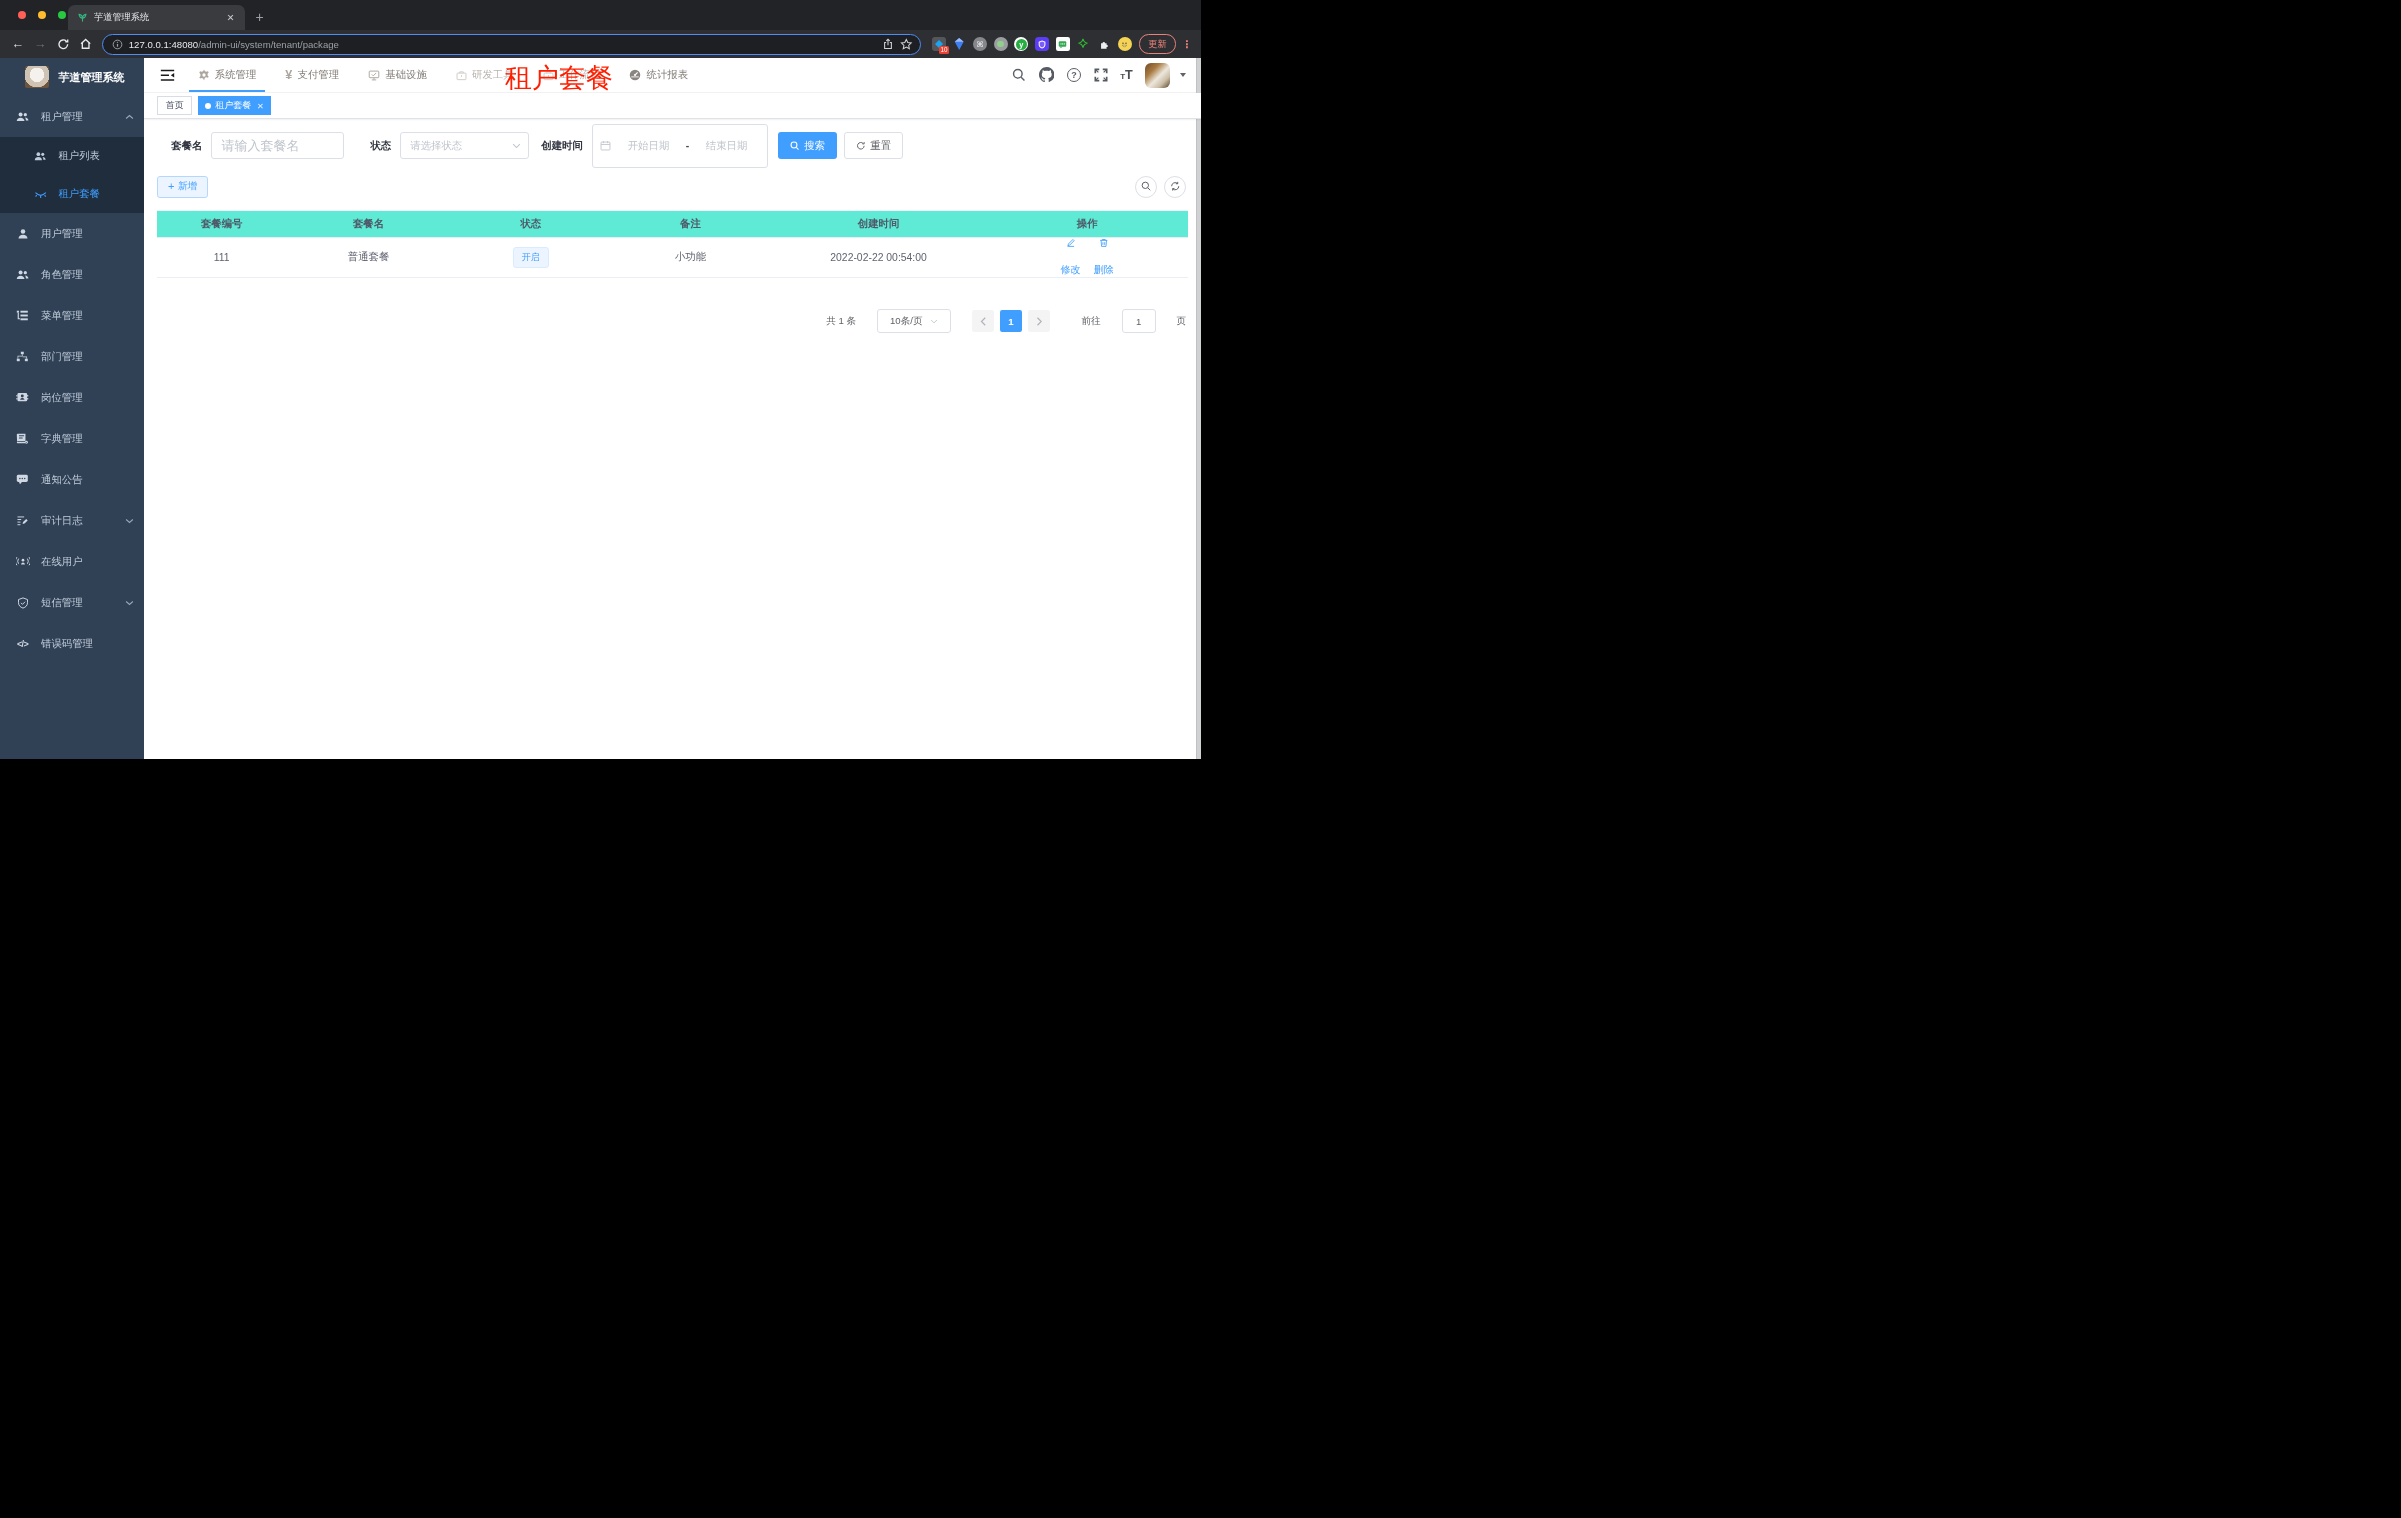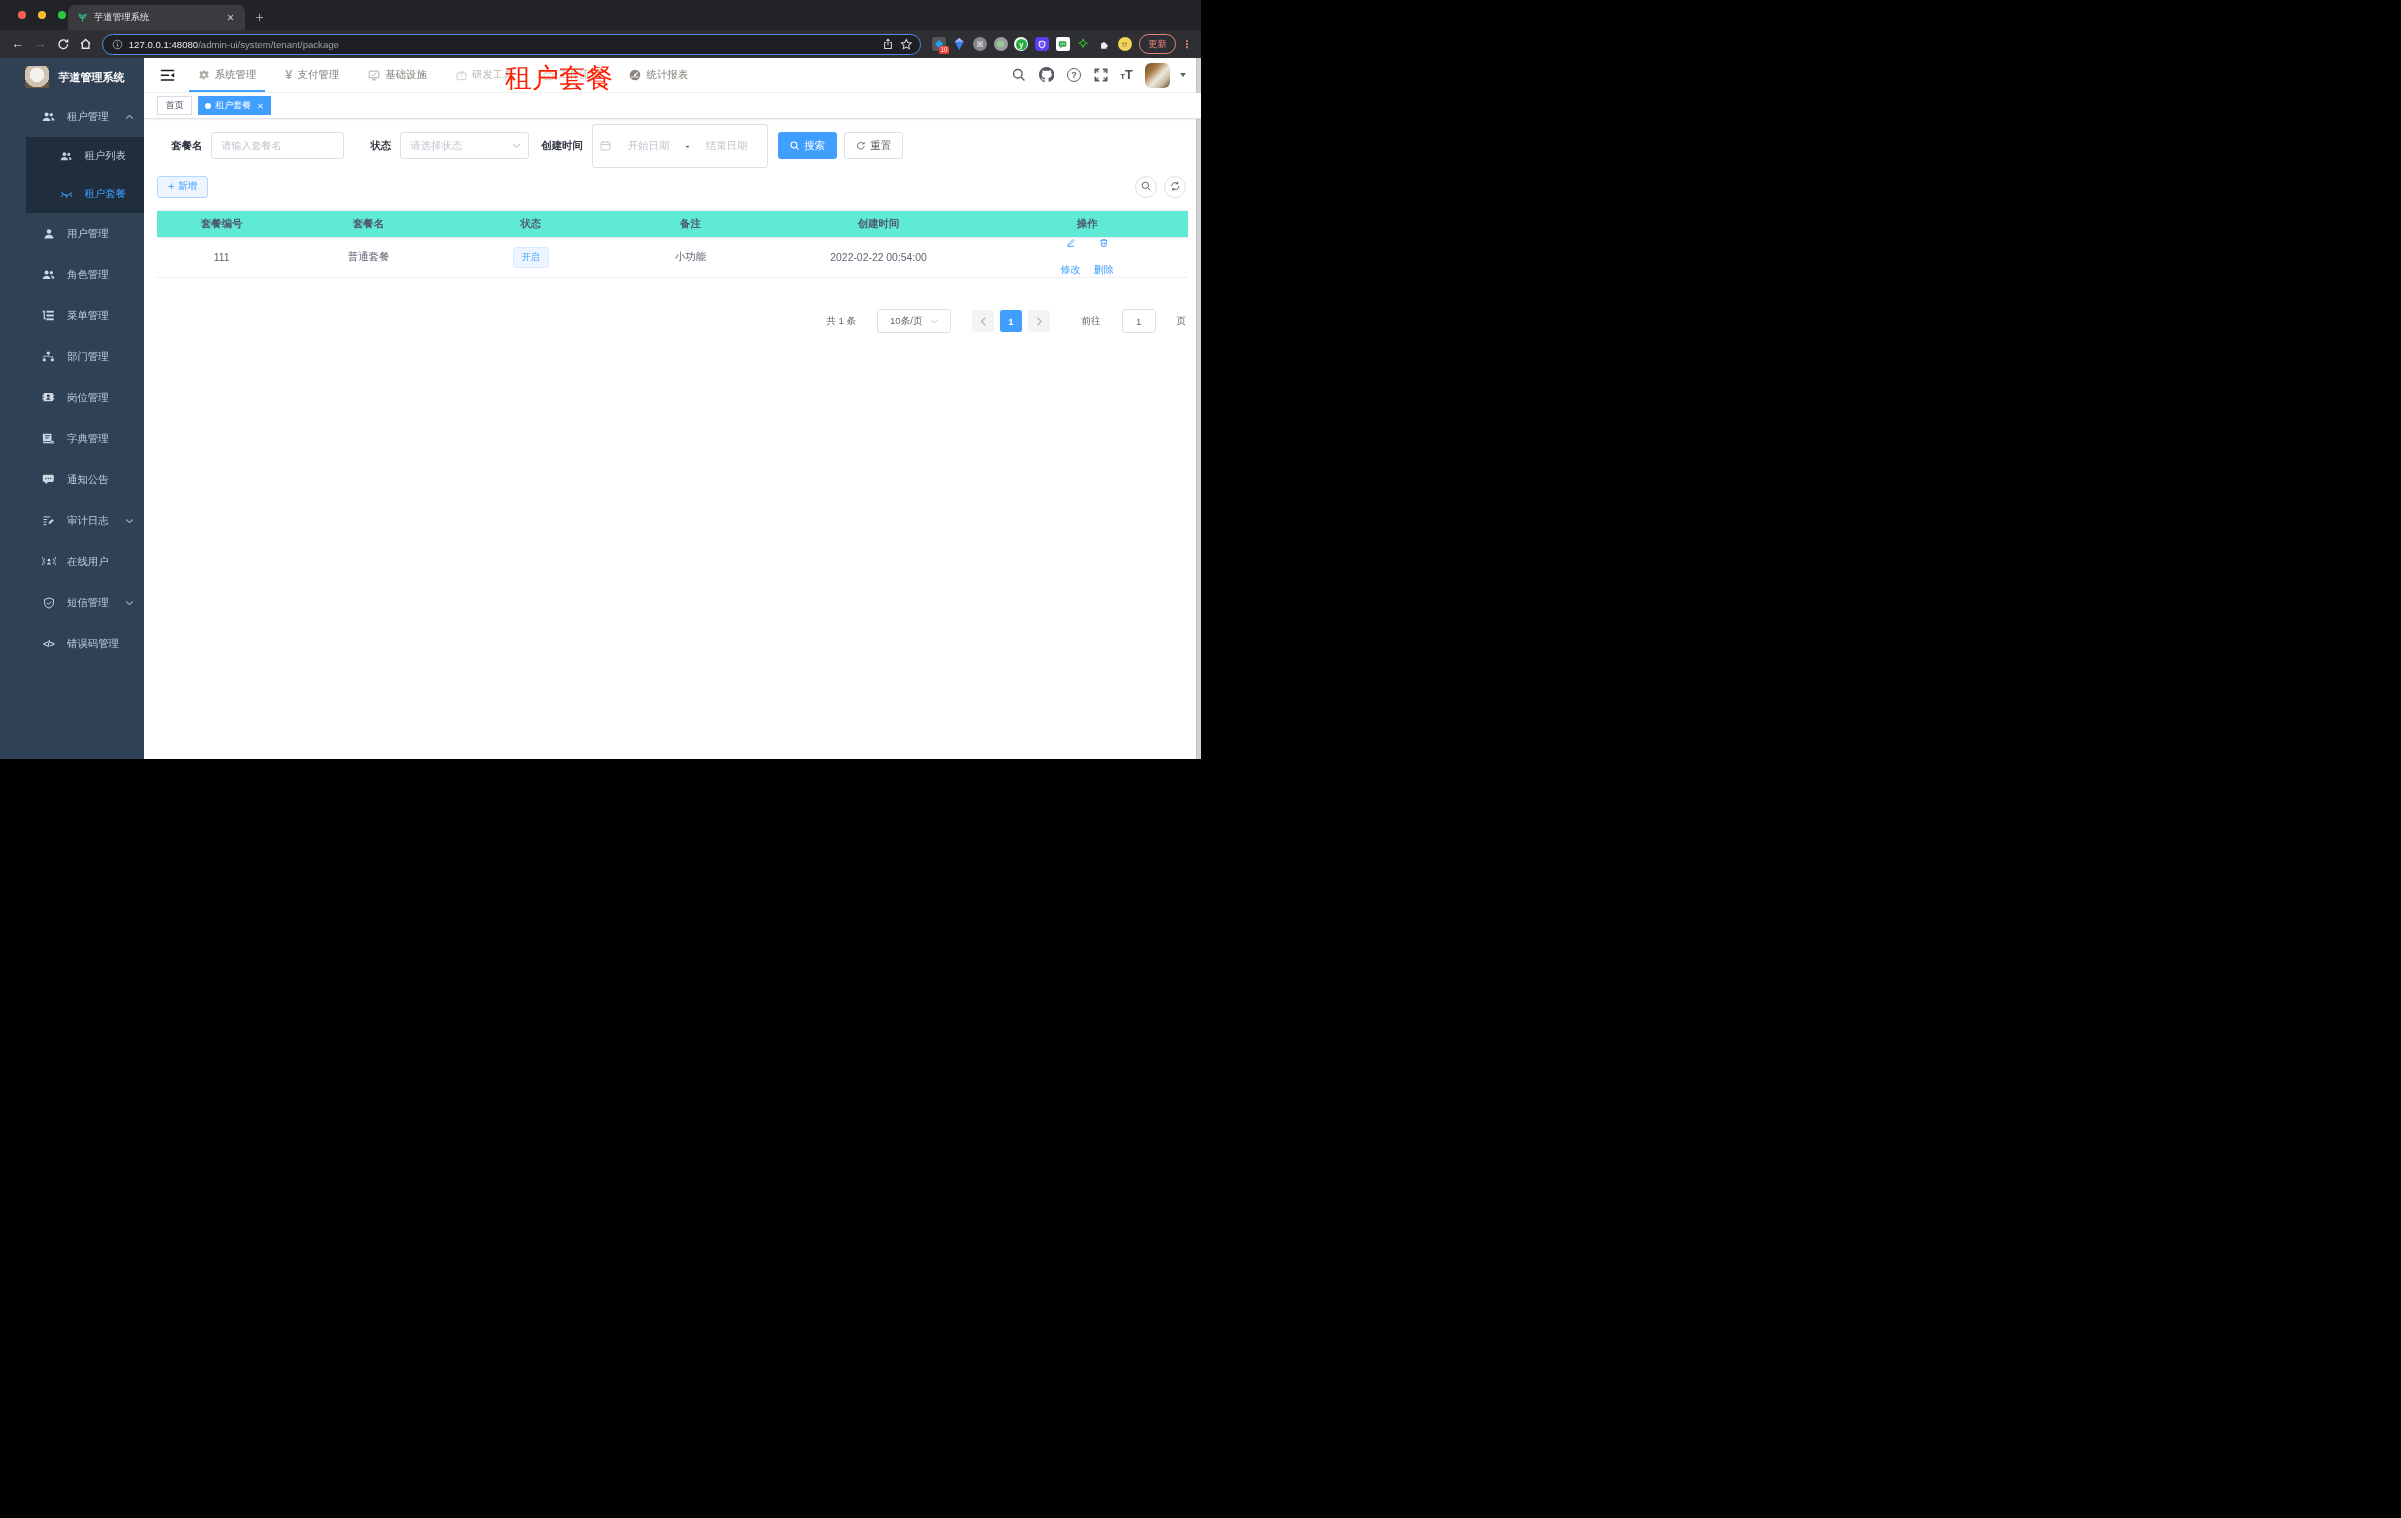--- a/index.html
+++ b/index.html
@@ -31,21 +31,21 @@
   .pill-update { border:1.1px solid #e8837a; color:#e8837a; border-radius:9.6px; padding:2.2px 8.1px; font-size:9.2px; margin-left:6px; white-space:nowrap; }
   .kebab { color:#e8837a; font-size:10.4px; letter-spacing:0; margin:0 1.5px 0 4.4px; font-weight:bold; }
 
   
   .app { display:flex; height:702px; position:relative; }
   .sidebar { width:144px; background:#304156; flex:none; color:#bfcbd9; }
   .logo-row { height:38px; display:flex; align-items:center; padding-left:25px; gap:9px; }
   .rabbit { width:24.4px; height:21.4px; border-radius:2.2px; flex:none;
     background: radial-gradient(circle at 50% 40%, #f5f2ee 0 40%, #cfc4b4 41% 70%, #6b553f 71%); }
   .logo-title { color:#fff; font-size:11px; font-weight:bold; white-space:nowrap; }
-  .snav { font-size:10.4px;padding-left:26px; }
+  .snav { font-size:10.4px; }
   .sitem { height:41px; display:flex; align-items:center; padding:0 10.4px 0 15px; position:relative; cursor:pointer; }
   .sitem .sicon { width:15px; display:flex; justify-content:center; margin-right:11px; flex:none; color:#cfd7e2; }
   .chev { margin-left:auto; color:#9aa6b5; display:flex; }
   .submenu { background:#1f2d3d; }
   .subitem { height:38px; display:flex; align-items:center; padding-left:33px; cursor:pointer; }
   .subitem .sicon { width:15px; display:flex; justify-content:center; margin-right:10.4px; flex:none; }
   .subitem.active { color:#409eff; }
   .code-glyph { font-size:9px; font-weight:bold; letter-spacing:-0.7px; }
 
   .main { flex:1; display:flex; flex-direction:column; position:relative; background:#fff; min-width:0; }
@@ -73,21 +73,21 @@
   .tag-active { height:18.5px; background:#409eff; color:#fff; font-size:9px; display:flex; align-items:center; padding:0 6.7px; gap:4.4px; cursor:pointer; }
   .tag-dot { width:6px; height:6px; border-radius:50%; background:#fff; }
   .tag-x { font-size:8.1px; margin-left:1.5px; opacity:.9; }
 
   .watermark { position:absolute; left:361px; top:1.5px; font-size:27px; font-weight:500; color:#ff1e00; z-index:3; white-space:nowrap; }
 
   
   .content { flex:1; position:relative; padding:13.3px 13.3px 0 13.3px; }
   .formrow { display:flex; align-items:center; padding-left:14px; height:27px; }
   .flabel { font-size:10.4px; font-weight:bold; color:#313540; margin-right:9px; white-space:nowrap; }
-  .el-input { width:133px; height:27px; border:0.7px solid #dcdfe6; border-radius:3px; font-size:10px; padding:0 9px; color:#606266; outline:none; font-family:inherit; }
+  .el-input { width:133px; height:27px; border:0.7px solid #dcdfe6; border-radius:3px; font-size:13px; padding:0 9px; color:#606266; outline:none; font-family:inherit; }
   .el-input::placeholder { color:#bfc4cc; }
   .el-select { width:129px; height:27px; border:0.7px solid #dcdfe6; border-radius:3px; display:flex; align-items:center; padding:0 7.4px 0 9px; color:#bfc4cc; font-size:10.4px; margin-right:12px; cursor:pointer; }
   .el-select .ph { flex:1; }
   .daterange { width:176px; height:44px; border:0.7px solid #dcdfe6; border-radius:3px; display:flex; align-items:center; padding:0 7.4px; gap:4.4px; font-size:10.4px; color:#bfc4cc; margin-right:10.4px; }
   .daterange .d { flex:1; text-align:center; }
   .daterange .sep { color:#454a54; font-weight:bold; }
   .btn { height:27px; border-radius:3px; font-size:10.4px; display:inline-flex; align-items:center; justify-content:center; gap:4.4px; padding:0 11px; cursor:pointer; border:0.7px solid transparent; font-family:inherit; }
   .btn-primary { background:#409eff; color:#fff; }
   .btn-plain { background:#fff; border-color:#dcdfe6; color:#606266; }
   .btn-add { height:22px; background:#ecf5ff; border:0.7px solid #b3d8ff; color:#409eff; font-size:9.6px; padding:0 9.6px; gap:3.7px; }

